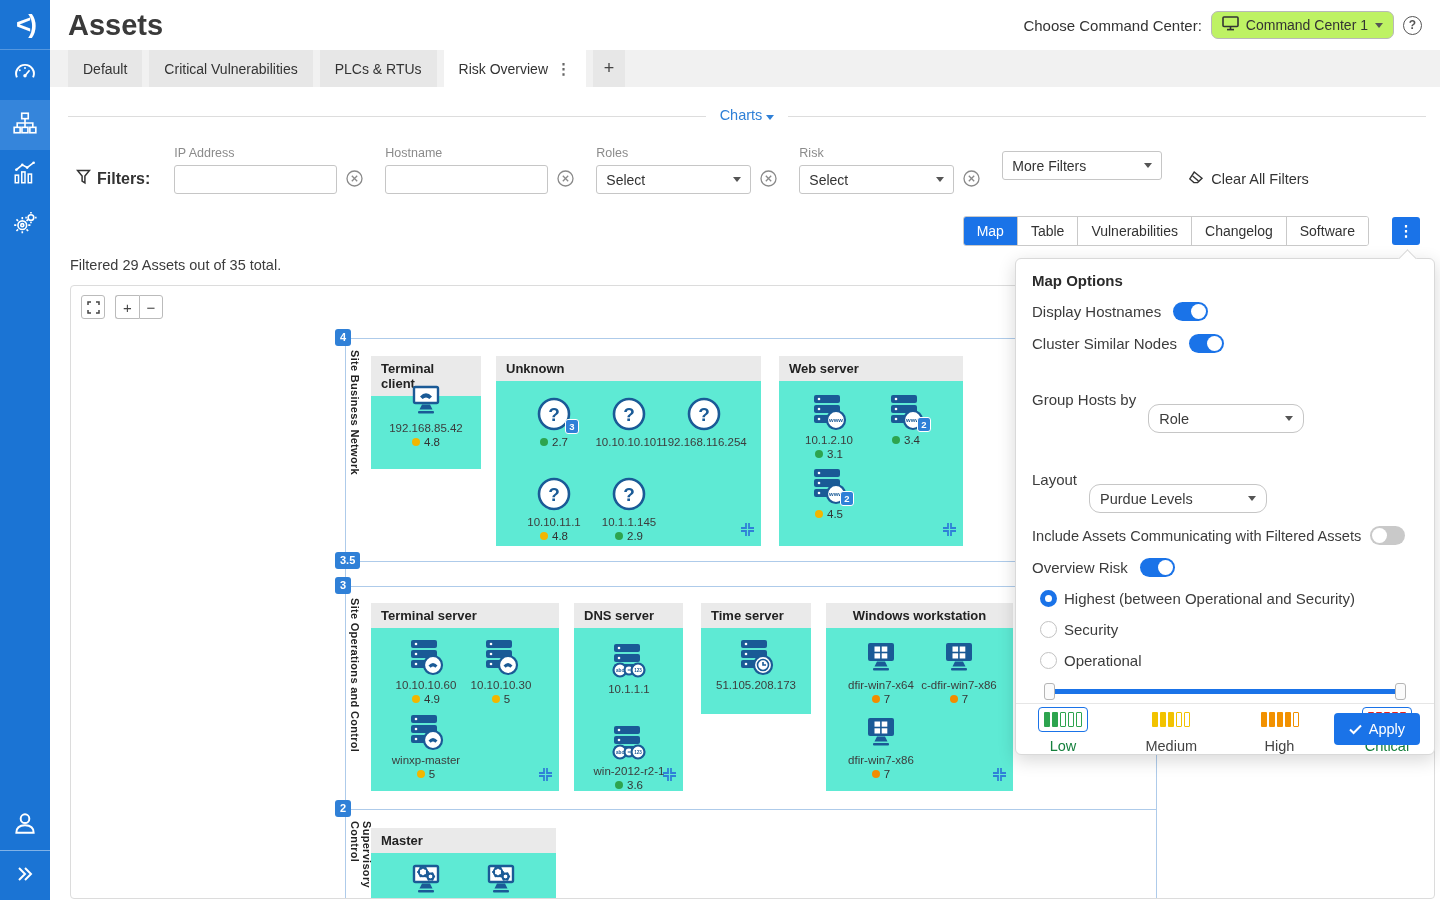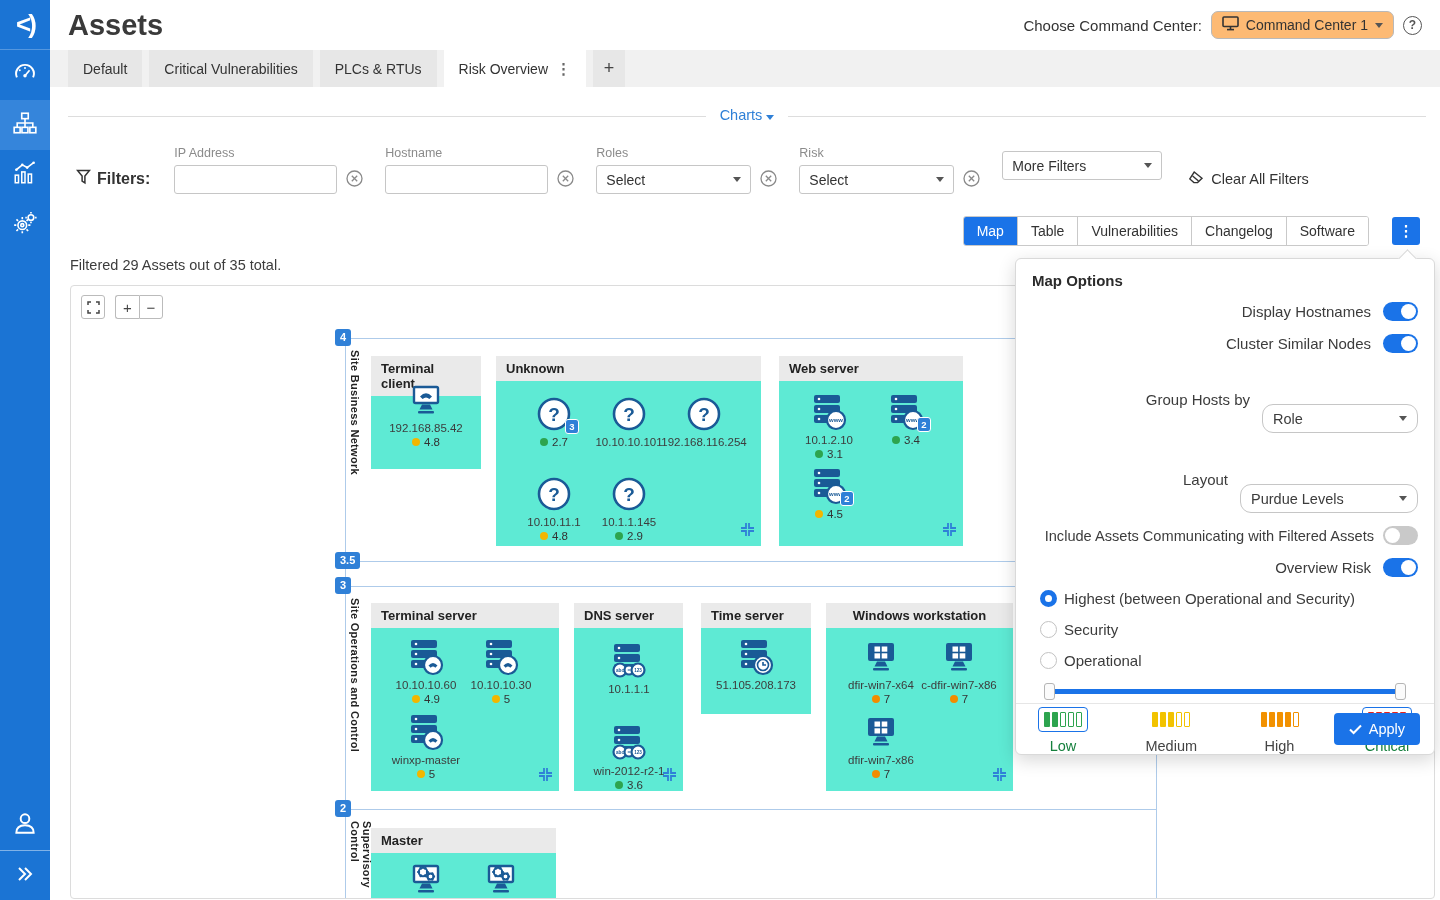--- a/index.html
+++ b/index.html
@@ -17,21 +17,21 @@
   .side-bottom { border-top:1px solid rgba(255,255,255,.45); }
 
   
   .main { position:relative; margin-left:50px; width:1390px; height:900px; }
 
   .hdr { display:flex; align-items:center; height:50px; padding:0 18px; }
   .hdr-title { font-size:29px; font-weight:bold; color:#3a3a3a; }
   .hdr-right { margin-left:auto; display:flex; align-items:center; gap:9px; }
   .cc-label { font-size:15px; color:#333; }
   .cc-select { display:flex; align-items:center; gap:7px; border:1px solid #b9b9b9; border-radius:7px;
-    padding:4px 10px; font-size:14px; background:#fdba74; cursor:pointer; }
+    padding:4px 10px; font-size:14px; background:#bef264; cursor:pointer; }
   .caret { width:0; height:0; border-left:4.5px solid transparent; border-right:4.5px solid transparent;
     border-top:5px solid #555; display:inline-block; }
   .help-btn { width:19px; height:19px; border:1.6px solid #555; border-radius:50%; font-size:12px; font-weight:bold;
     display:flex; align-items:center; justify-content:center; color:#555; cursor:pointer; }
 
   .tabstrip { height:37px; background:#f1f1f1; display:flex; align-items:stretch; padding-left:18px; gap:7px; }
   .tab { display:flex; align-items:center; gap:8px; padding:0 15px; background:#e7e7e7; font-size:14px;
     color:#333; cursor:pointer; white-space:nowrap; }
   .tab.active { background:#fff; }
   .tab .kebab { color:#666; font-size:15px; letter-spacing:0; font-weight:bold; }
@@ -97,21 +97,21 @@
   .rdot.green{ background:#2da44e; } .rdot.yellow{ background:#f2b600; } .rdot.orange{ background:#f28c00; }
   .grp-collapse { position:absolute; right:6px; bottom:5px; cursor:pointer; }
 
   
   .popup { position:absolute; left:965px; top:258px; width:420px; height:497px; background:#fff;
     border:1px solid #d9d9d9; border-radius:6px; box-shadow:0 5px 18px rgba(0,0,0,.16); z-index:20; }
   .popup-notch { position:absolute; top:-7px; left:385px; width:13px; height:13px; background:#fff;
     border-left:1px solid #d9d9d9; border-top:1px solid #d9d9d9; transform:rotate(45deg); }
   .popup-body { padding:13px 16px 0 16px; }
   .mo-title { font-size:15px; font-weight:bold; color:#2b2b2b; margin-bottom:13px; }
-  .mo-row { display:flex; align-items:center; gap:12px; margin-bottom:13px; font-size:15px; color:#3c3c3c;justify-content:flex-end; }
+  .mo-row { display:flex; align-items:center; gap:12px; margin-bottom:13px; font-size:15px; color:#3c3c3c; }
   .toggle { width:35px; height:19px; border-radius:10px; background:#c9c9c9; position:relative; cursor:pointer; flex:none; }
   .toggle:after { content:""; position:absolute; width:15px; height:15px; border-radius:50%; background:#fff; top:2px; left:2px; }
   .toggle.on { background:#1a73e8; }
   .toggle.on:after { left:18px; }
   .mo-select { display:flex; align-items:center; justify-content:space-between; border:1px solid #c6c6c6;
     border-radius:11px; height:29px; padding:0 10px; font-size:14.5px; cursor:pointer; background:#fff;margin-top:38px; }
   .radio-row { display:flex; align-items:center; gap:7px; margin:0 0 14px 8px; font-size:15px; color:#3c3c3c; cursor:pointer; }
   .radio { width:17px; height:17px; border-radius:50%; border:1.5px solid #c2c2c2; background:#fff; flex:none; }
   .radio.checked { border:5px solid #1a73e8; }
   .slider { position:relative; height:17px; margin:2px 12px 6px 12px; }

